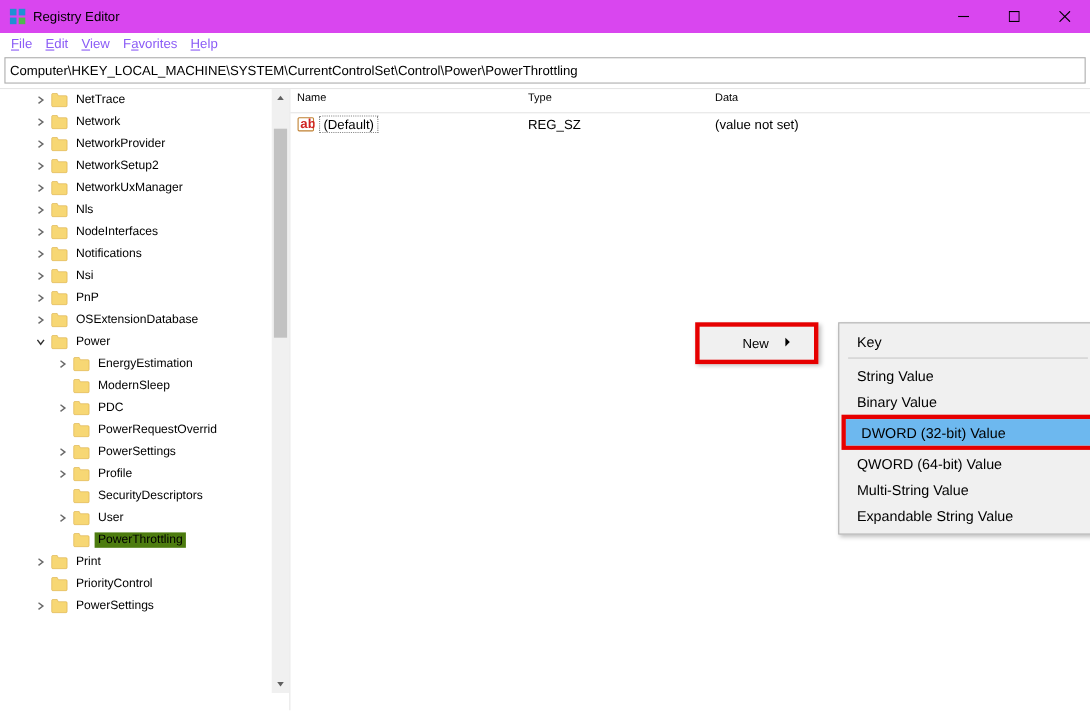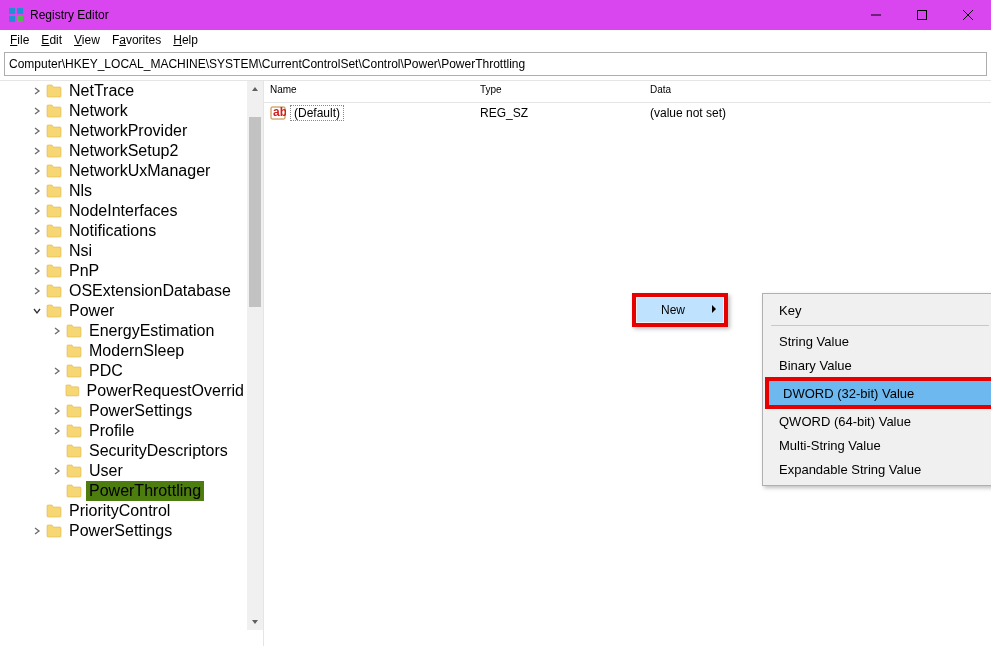--- a/index.html
+++ b/index.html
@@ -8,39 +8,39 @@
 
 .titlebar { height: 30px; display: flex; align-items: center; padding: 0 0 0 8px; background: #d946ef; }
 .titlebar .app-icon { width: 16px; height: 16px; margin-right: 6px; display: inline-flex; }
 .titlebar .title { flex: 0 0 auto; font-size: 12px; color: #000; }
 .titlebar .spacer { flex: 1; }
 .winbtn { width: 46px; height: 30px; display: inline-flex; align-items: center; justify-content: center; color: #000; }
 .winbtn svg { width: 10px; height: 10px; }
 
 
 .menubar { height: 20px; display: flex; align-items: center; padding: 0 4px; }
-.menubar .mitem { padding: 2px 6px; font-size: 12px; color: #000000; }
+.menubar .mitem { padding: 2px 6px; font-size: 12px; color: #8b5cf6; }
 .menubar .mitem .ul { text-decoration: underline; }
 
 
 .addressbar { height: 24px; margin: 2px 4px 4px 4px; border: 1px solid #adadad; display: flex; align-items: center; padding: 0 4px; background: #fff; }
 .addressbar span { font-size: 12px; color: #000; }
 
 
 .main { display: flex; height: calc(646px - 30px - 20px - 30px); border-top: 1px solid #e5e5e5; }
 
 
 .tree-wrap { width: 264px; position: relative; border-right: 1px solid #e5e5e5; display: flex; flex-direction: column; }
 .tree { flex: 1; overflow: hidden; position: relative; }
 .tree-inner { position: absolute; left: 0; top: 0; right: 16px; }
 .tree-row { display: flex; align-items: center; height: 20px; white-space: nowrap; padding-left: 4px; }
 .tree-row .expander { width: 14px; height: 14px; display: inline-flex; align-items: center; justify-content: center; color: #6b6b6b; margin-right: 2px; }
 .tree-row .expander.open svg { transform: rotate(90deg); color: #333; }
 .tree-row .folder { width: 16px; height: 14px; margin-right: 4px; }
-.tree-row .label { font-size: 16px; color: #000; padding: 1px 3px; white-space: nowrap; }
+.tree-row .label { font-size: 11px; color: #000; padding: 1px 3px; white-space: nowrap; }
 .tree-row .label.selected { background: #4d7c0f; }
 .ind1 { padding-left: 30px; }
 .ind2 { padding-left: 50px; }
 .noexp { width: 14px; display: inline-block; margin-right: 2px; }
 
 
 .list-wrap { flex: 1; position: relative; display: flex; flex-direction: column; }
 .list-header { height: 22px; display: flex; border-bottom: 1px solid #e5e5e5; }
 .list-header .col { padding: 3px 6px; font-size: 10px; color: #000; border-right: 1px solid transparent; }
 .list-header .col.name { width: 210px; }
@@ -50,21 +50,21 @@
 .list-row { display: flex; align-items: center; height: 20px; }
 .list-row .cell { padding: 0 6px; font-size: 12px; }
 .list-row .cell.name { width: 210px; display: flex; align-items: center; }
 .list-row .cell.type { width: 170px; }
 .list-row .cell.data { flex: 1; }
 .val-icon { width: 16px; height: 16px; margin-right: 4px; display: inline-flex; }
 .val-name { border: 1px dotted #888; padding: 0 3px; }
 
 
 .ctx { position: absolute; background: #f0f0f0; border: 1px solid #b0b0b0; box-shadow: 2px 2px 4px rgba(0,0,0,0.25); }
-.ctx-parent { left: 368px; top: 190px; width: 96px; height: 34px; border: 4px solid #e60000; padding: 1px; display: flex; align-items: flex-end; }
+.ctx-parent { left: 368px; top: 190px; width: 112px; height: 34px; border: 4px solid #e60000; padding: 15px; display: flex; align-items: flex-end; }
 .ctx-parent .ci { flex: 1; height: 100%; display: flex; align-items: center; background: #bfe3ff; padding: 0 22px 0 24px; position: relative; }
 .ctx-parent .ci .arrow { position: absolute; right: 6px; top: 50%; transform: translateY(-50%); }
 .ctx-sub { left: 498px; top: 190px; width: 236px; padding: 4px 2px; }
 .ctx-sub .ci { height: 24px; display: flex; align-items: center; padding: 0 14px; font-size: 13px; color: #000; }
 .ctx-sub .sep { height: 1px; background: #c8c8c8; margin: 3px 6px; }
 .ci-highlight-box { border: 4px solid #e60000; padding: 0; }
 .ci-highlight-box .ci { background: #6db8ef; height: 24px; margin: 0; }
 
 
 .vscroll { position: absolute; right: 0; top: 0; bottom: 16px; width: 16px; background: #f0f0f0; display: flex; flex-direction: column; }
@@ -330,20 +330,31 @@
             <span class="label">User</span>
           </div>
           <div class="tree-row ind2">
             <span class="noexp"></span>
             <span class="folder"><svg viewBox="0 0 16 14">
                 <path d="M1 3 L1 12 Q1 13 2 13 L14 13 Q15 13 15 12 L15 4 Q15 3 14 3 L7 3 L6 1 L2 1 Q1 1 1 2 Z" fill="#f7d774" stroke="#d6a93a" stroke-width="0.5"></path>
               </svg></span>
             <span class="label selected">PowerThrottling</span>
           </div>
           <div class="tree-row ind1">
+            <span class="expander">
+              <svg viewBox="0 0 8 8" width="8" height="8">
+                <path d="M2 1 L6 4 L2 7" fill="none" stroke="currentColor" stroke-width="1.3"></path>
+              </svg>
+            </span>
+            <span class="folder"><svg viewBox="0 0 16 14">
+                <path d="M1 3 L1 12 Q1 13 2 13 L14 13 Q15 13 15 12 L15 4 Q15 3 14 3 L7 3 L6 1 L2 1 Q1 1 1 2 Z" fill="#f7d774" stroke="#d6a93a" stroke-width="0.5"></path>
+              </svg></span>
+            <span class="label">Print</span>
+          </div>
+          <div class="tree-row ind1">
             <span class="noexp"></span>
             <span class="folder"><svg viewBox="0 0 16 14">
                 <path d="M1 3 L1 12 Q1 13 2 13 L14 13 Q15 13 15 12 L15 4 Q15 3 14 3 L7 3 L6 1 L2 1 Q1 1 1 2 Z" fill="#f7d774" stroke="#d6a93a" stroke-width="0.5"></path>
               </svg></span>
             <span class="label">PriorityControl</span>
           </div>
           <div class="tree-row ind1">
             <span class="expander">
               <svg viewBox="0 0 8 8" width="8" height="8">
                 <path d="M2 1 L6 4 L2 7" fill="none" stroke="currentColor" stroke-width="1.3"></path>

